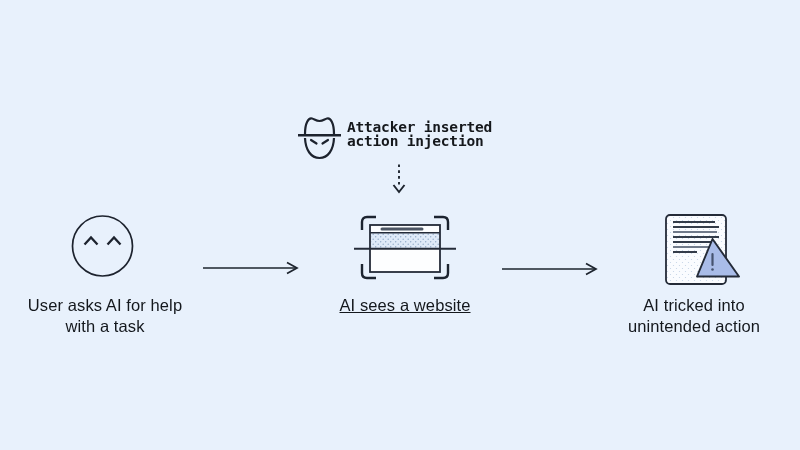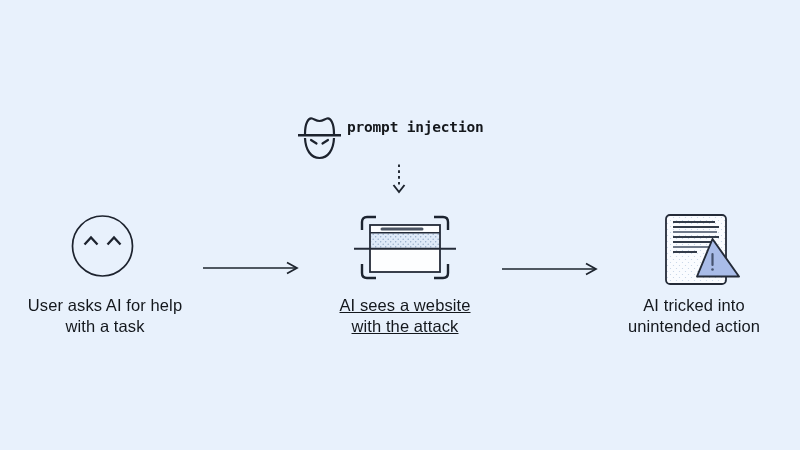--- a/index.html
+++ b/index.html
@@ -29,21 +29,22 @@
 
   <svg class="abs" style="left:296px; top:113px;" width="47" height="48" viewBox="0 0 47 48">
     <path d="M 9,21 C 9,10 12.5,4.5 16,5.5 C 18.5,6.2 20,8 23.5,8 C 27,8 28.5,6.2 31,5.5 C 34.5,4.5 38,10 38,21" fill="none" stroke="#1d232e" stroke-width="2.2"></path>
     <line x1="2" y1="22.2" x2="45" y2="22.2" stroke="#1d232e" stroke-width="2.4"></line>
     <path d="M 9,25 C 9.5,37 15,45 23.5,45 C 32,45 37.5,37 38,25" fill="none" stroke="#1d232e" stroke-width="2.2"></path>
     <line x1="15" y1="27" x2="20.5" y2="30.5" stroke="#1d232e" stroke-width="2.2" stroke-linecap="round"></line>
     <line x1="32" y1="27" x2="26.5" y2="30.5" stroke="#1d232e" stroke-width="2.2" stroke-linecap="round"></line>
   </svg>
 
   <div class="attacker-text">
-    <div>prompt injection</div>
+    <div>Attacker inserted</div>
+    <div>action injection</div>
   </div>
 
   <svg class="abs" style="left:390px; top:163px;" width="18" height="36" viewBox="0 0 18 36">
     <line x1="9" y1="1.5" x2="9" y2="24" stroke="#1d242e" stroke-width="1.9" stroke-dasharray="2.6 3.2"></line>
     <path d="M 3.5,22 L 9,29 L 14.5,22" fill="none" stroke="#1d242e" stroke-width="1.9"></path>
   </svg>
 
   <svg class="abs" style="left:71px; top:214px;" width="63" height="64" viewBox="0 0 63 64">
     <circle cx="31.5" cy="32" r="30" fill="none" stroke="#1d232e" stroke-width="1.7"></circle>
     <path d="M 13.5,30.5 L 20,23.5 L 26.5,30.5" fill="none" stroke="#1d232e" stroke-width="2.3"></path>
@@ -103,21 +104,20 @@
     <circle cx="49.5" cy="56.5" r="1.3" fill="#46536f"></circle>
   </svg>
 
   <div class="step-label" style="left:-10px;">
     <div>User asks AI for help</div>
     <div>with a task</div>
   </div>
 
   <div class="step-label" style="left:290px;text-decoration:underline;">
     <div>AI sees a website</div>
-    <div>with the attack</div>
   </div>
 
   <div class="step-label" style="left:579px;">
     <div>AI tricked into</div>
     <div>unintended action</div>
   </div>
 
 </div>
 
 </body></html>

